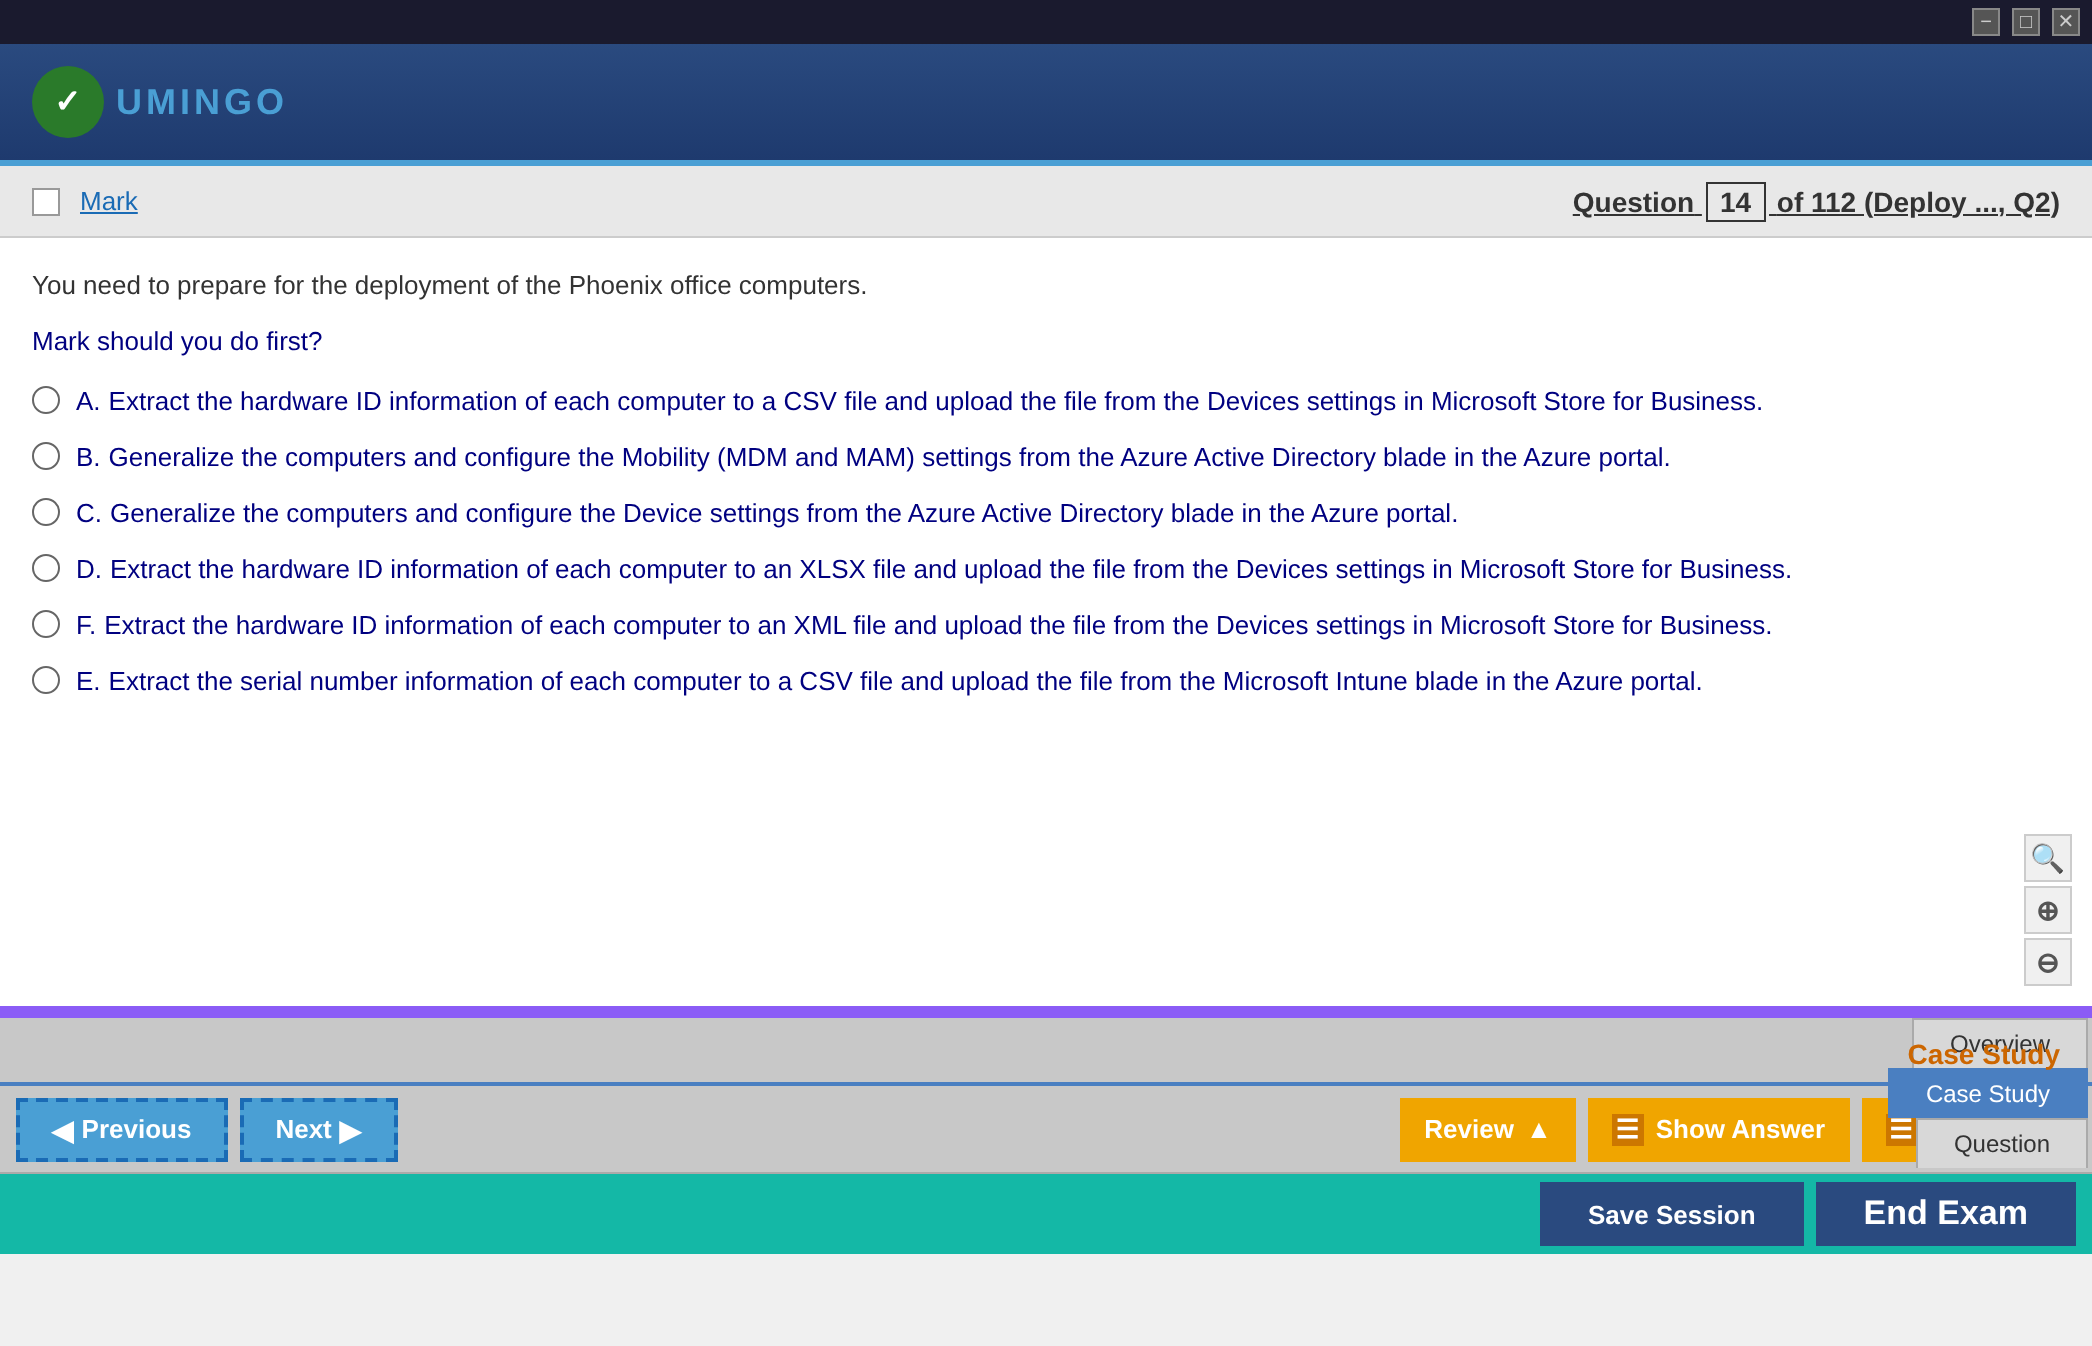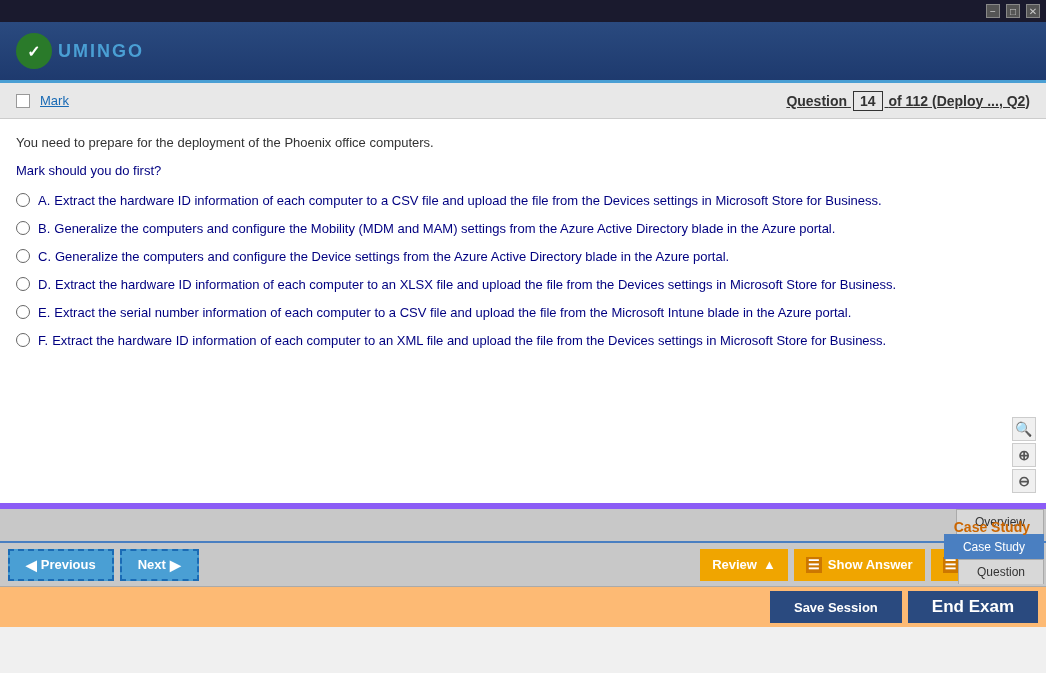--- a/index.html
+++ b/index.html
@@ -236,21 +236,21 @@
     }
     .btn-icon-sq {
       width: 16px; height: 16px;
       background: #cc7700;
       display: flex; align-items: center; justify-content: center;
       flex-shrink: 0;
     }
 
     
     .bottom-actions {
-      background: #fdba74;
+      background: #14b8a6;
       height: 40px;
       display: flex;
       align-items: center;
       justify-content: flex-end;
       padding: 0 8px;
       gap: 6px;
     }
     .save-btn {
       height: 32px;
       padding: 0 24px;
@@ -323,27 +323,27 @@
     </li>
       <li class="option-item">
       <div class="option-radio"></div>
       <span class="option-label">
         <span class="option-key">D.</span>Extract the hardware ID information of each computer to an XLSX file and upload the file from the Devices settings in Microsoft Store for Business.
       </span>
     </li>
       <li class="option-item">
       <div class="option-radio"></div>
       <span class="option-label">
+        <span class="option-key">F.</span>Extract the hardware ID information of each computer to an XML file and upload the file from the Devices settings in Microsoft Store for Business.
+      </span>
+    </li>
+      <li class="option-item">
+      <div class="option-radio"></div>
+      <span class="option-label">
         <span class="option-key">E.</span>Extract the serial number information of each computer to a CSV file and upload the file from the Microsoft Intune blade in the Azure portal.
-      </span>
-    </li>
-      <li class="option-item">
-      <div class="option-radio"></div>
-      <span class="option-label">
-        <span class="option-key">F.</span>Extract the hardware ID information of each computer to an XML file and upload the file from the Devices settings in Microsoft Store for Business.
       </span>
     </li>
     </ul>
   <div class="zoom-controls">
     <div class="zoom-btn">🔍</div>
     <div class="zoom-btn" style="font-weight:bold;">⊕</div>
     <div class="zoom-btn" style="font-weight:bold;">⊖</div>
   </div>
 </div>
 

